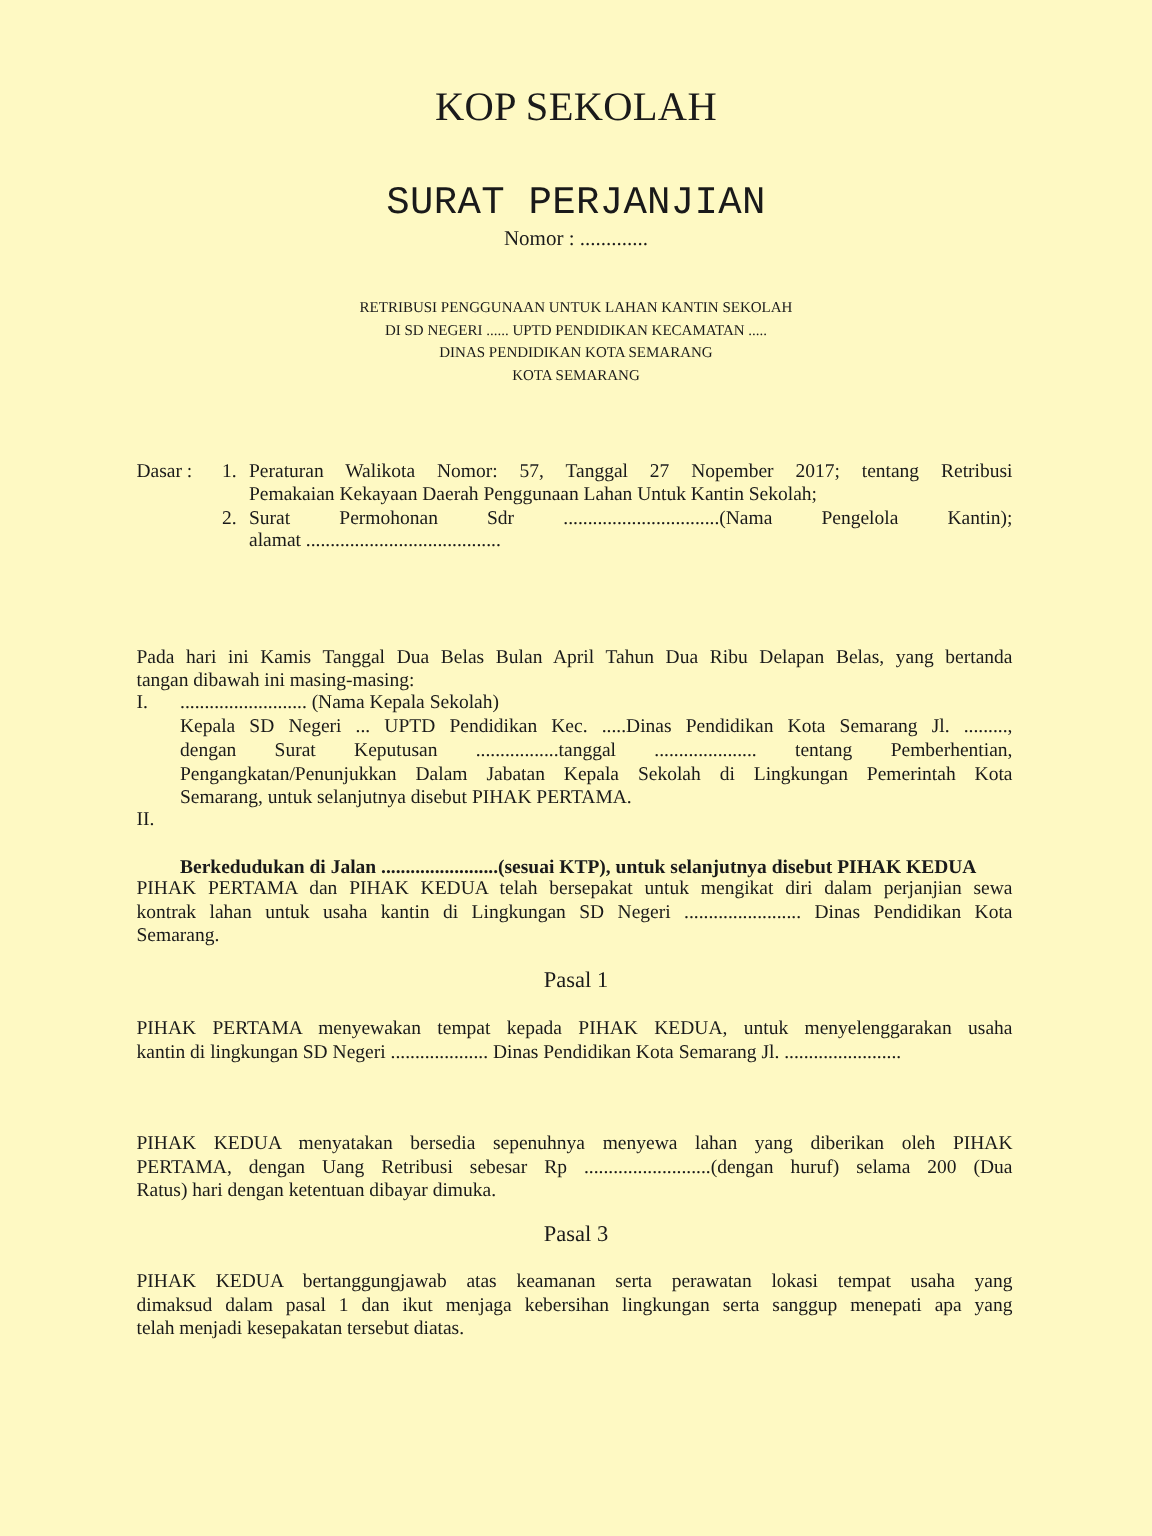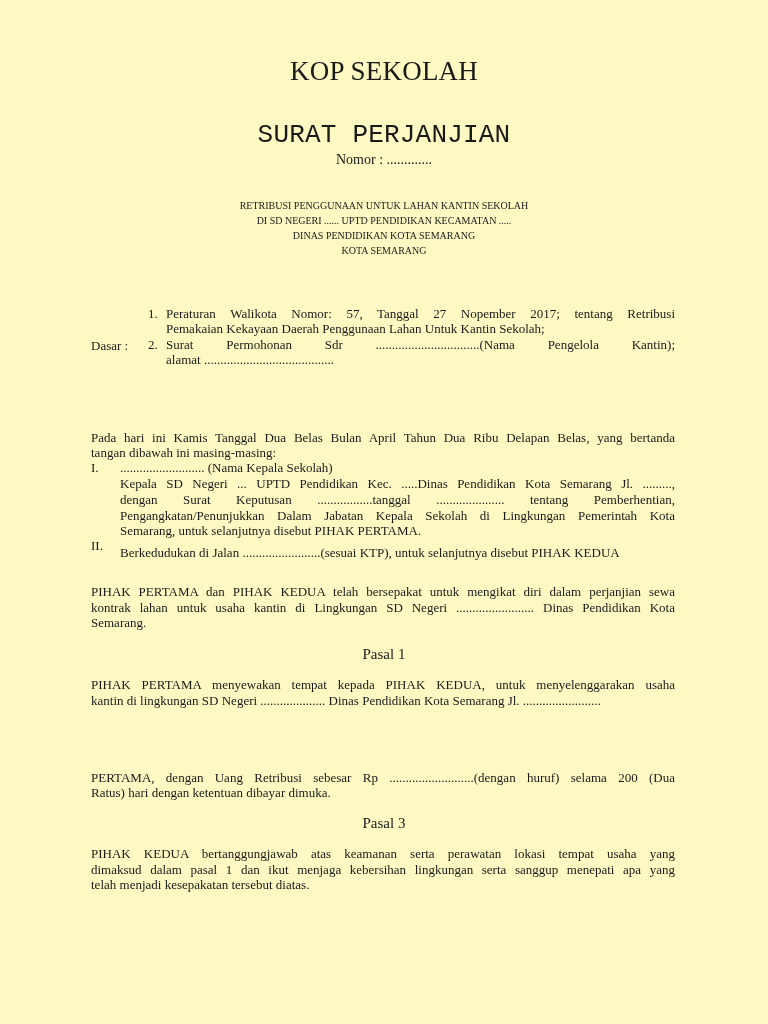--- a/index.html
+++ b/index.html
@@ -24,49 +24,50 @@
   <div class="center judul">SURAT PERJANJIAN</div>
   <div class="center nomor">Nomor : .............</div>
 
   <div class="center subtitle">
     <div>RETRIBUSI PENGGUNAAN UNTUK LAHAN KANTIN SEKOLAH</div>
     <div>DI SD  NEGERI ...... UPTD PENDIDIKAN KECAMATAN .....</div>
     <div>DINAS PENDIDIKAN KOTA SEMARANG</div>
     <div>KOTA SEMARANG</div>
   </div>
 
-  <div class="row" style="left:91px; top:306px;margin-top:32px;">Dasar :</div>
+  <div class="row" style="left:91px; top:306px;">Dasar :</div>
   <div class="row" style="left:148px; top:306px;">1.</div>
   <div class="row justify-full" style="left:166px; top:306px; width:509px;">Peraturan Walikota Nomor: 57, Tanggal 27 Nopember 2017; tentang Retribusi</div>
   <div class="row" style="left:166px; top:321px; width:509px;">Pemakaian Kekayaan Daerah Penggunaan Lahan Untuk Kantin Sekolah;</div>
   <div class="row" style="left:148px; top:337px;">2.</div>
   <div class="row justify-full" style="left:166px; top:337px; width:509px;">Surat Permohonan Sdr ................................(Nama Pengelola Kantin);</div>
   <div class="row" style="left:166px; top:352px; width:509px;">alamat ........................................</div>
 
   <div class="row justify-full" style="left:91px; top:430px; width:584px;">Pada hari ini Kamis Tanggal Dua Belas Bulan April Tahun Dua Ribu Delapan Belas, yang bertanda</div>
   <div class="row" style="left:91px; top:445px; width:584px;">tangan dibawah ini masing-masing:</div>
 
   <div class="row" style="left:91px; top:460px;">I.</div>
   <div class="row" style="left:120px; top:460px;">.......................... (Nama Kepala Sekolah)</div>
   <div class="row justify-full" style="left:120px; top:476px; width:555px;">Kepala SD  Negeri ... UPTD Pendidikan Kec. .....Dinas Pendidikan Kota Semarang Jl. .........,</div>
   <div class="row justify-full" style="left:120px; top:492px; width:555px;">dengan Surat Keputusan .................tanggal ..................... tentang Pemberhentian,</div>
   <div class="row justify-full" style="left:120px; top:508px; width:555px;">Pengangkatan/Penunjukkan Dalam Jabatan Kepala Sekolah di Lingkungan Pemerintah Kota</div>
   <div class="row" style="left:120px; top:523px; width:555px;">Semarang, untuk selanjutnya disebut PIHAK PERTAMA.</div>
 
   <div class="row" style="left:91px; top:538px;">II.</div>
-  <div class="row" style="left:120px; top:545px; width:555px;">Berkedudukan di Jalan ........................(sesuai KTP), untuk selanjutnya disebut PIHAK KEDUA</div>
+  <div class="row" style="left:120px; top:570px; width:555px;font-weight:bold;">Berkedudukan di Jalan ........................(sesuai KTP), untuk selanjutnya disebut PIHAK KEDUA</div>
 
   <div class="row justify-full" style="left:91px; top:584px; width:584px;">PIHAK PERTAMA dan PIHAK KEDUA telah bersepakat untuk mengikat diri dalam perjanjian sewa</div>
   <div class="row justify-full" style="left:91px; top:600px; width:584px;">kontrak lahan untuk usaha kantin di Lingkungan SD Negeri ........................ Dinas Pendidikan Kota</div>
   <div class="row" style="left:91px; top:615px; width:584px;">Semarang.</div>
 
   <div class="pasal" style="top:646px;">Pasal 1</div>
   <div class="row justify-full" style="left:91px; top:677px; width:584px;">PIHAK PERTAMA menyewakan tempat kepada PIHAK KEDUA, untuk menyelenggarakan usaha</div>
   <div class="row" style="left:91px; top:693px; width:584px;">kantin di lingkungan SD Negeri .................... Dinas Pendidikan Kota Semarang Jl. ........................</div>
 
+  <div class="row justify-full" style="left:91px; top:754px; width:584px;">PIHAK KEDUA menyatakan bersedia sepenuhnya menyewa lahan yang diberikan oleh PIHAK</div>
   <div class="row justify-full" style="left:91px; top:770px; width:584px;">PERTAMA, dengan Uang Retribusi  sebesar Rp ..........................(dengan huruf) selama 200 (Dua</div>
   <div class="row" style="left:91px; top:785px; width:584px;">Ratus) hari dengan ketentuan dibayar dimuka.</div>
 
   <div class="pasal" style="top:815px;">Pasal 3</div>
   <div class="row justify-full" style="left:91px; top:846px; width:584px;">PIHAK KEDUA bertanggungjawab atas keamanan serta perawatan lokasi tempat usaha yang</div>
   <div class="row justify-full" style="left:91px; top:862px; width:584px;">dimaksud dalam pasal 1 dan ikut menjaga kebersihan lingkungan serta sanggup menepati apa yang</div>
   <div class="row" style="left:91px; top:877px; width:584px;">telah menjadi kesepakatan tersebut diatas.</div>
 
 </div>
 

